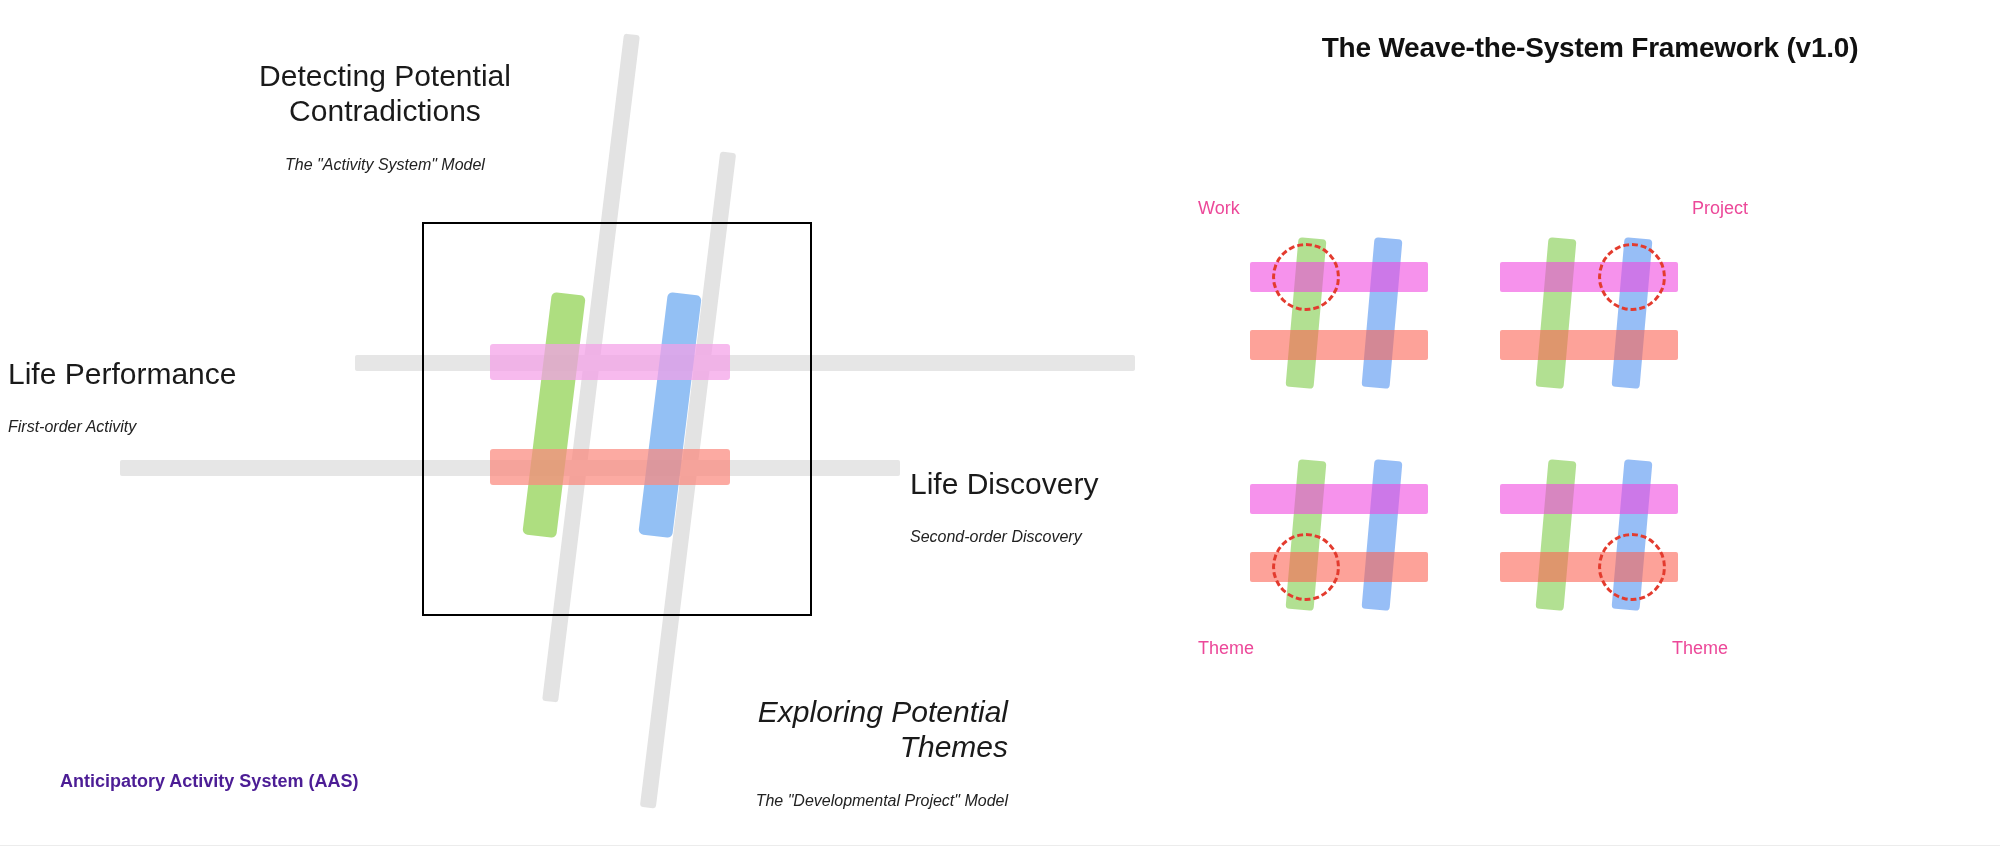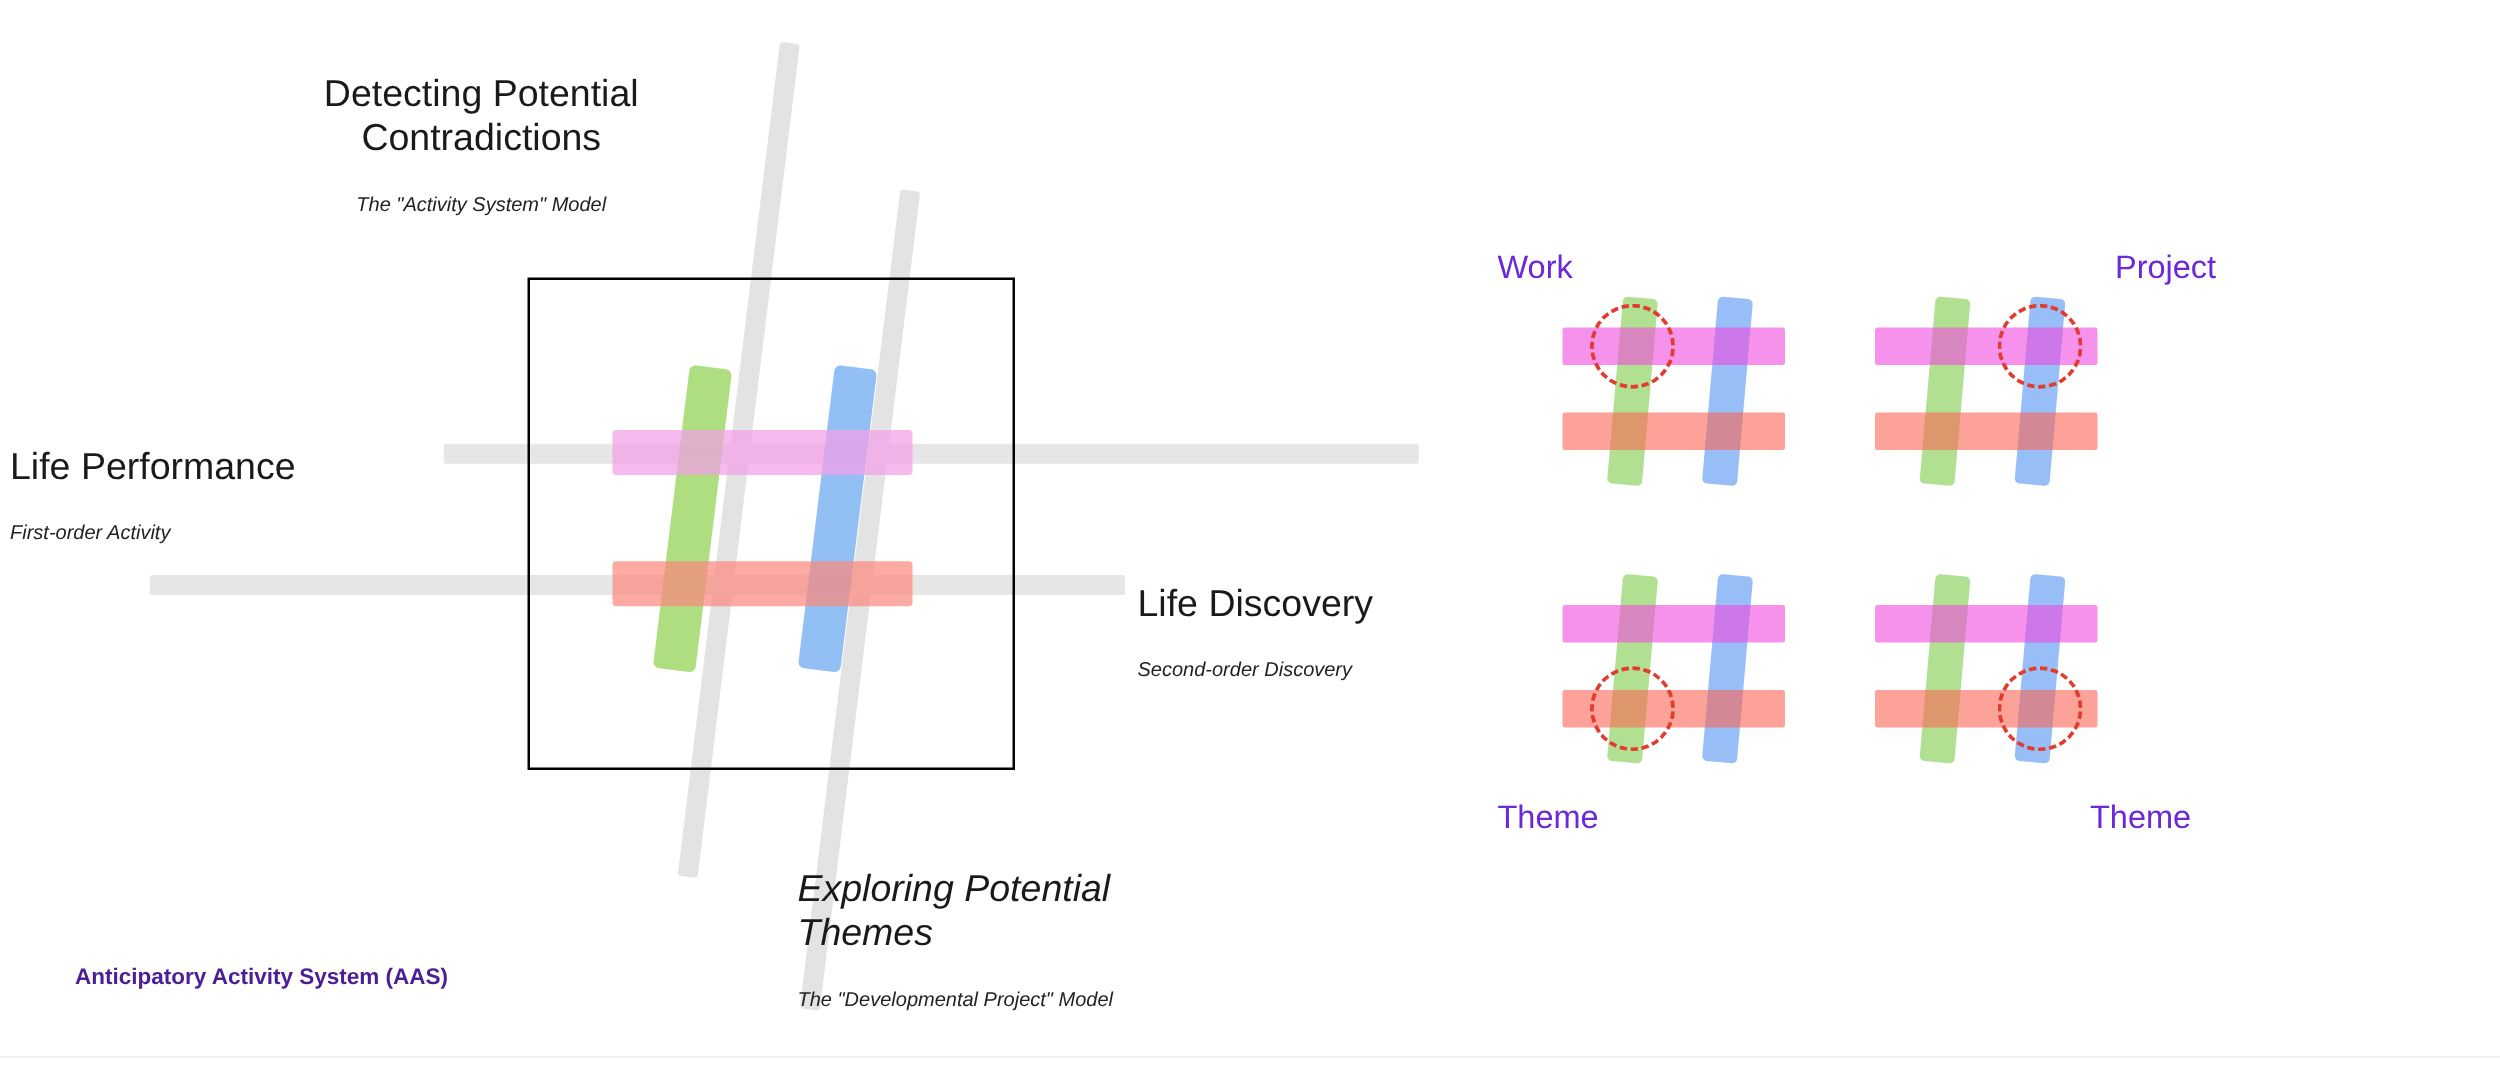--- a/index.html
+++ b/index.html
@@ -124,21 +124,21 @@
   #label-contradictions {
     left: 210px; top: 40px; width: 350px; text-align: center;
   }
   #label-life-performance {
     left: 8px; top: 338px; width: 330px; 
   }
   #label-life-discovery {
     left: 910px; top: 448px; width: 340px; text-align: left;
   }
   #label-themes {
-    left: 638px; top: 676px; width: 340px; text-align: left;
+    left: 668px; top: 676px; width: 340px; text-align: right;
   }
   #label-themes .t1 { font-style: italic; font-size: 30px; }
 
   #label-aas {
     position: absolute;
     left: 60px; top: 771px;
     font-weight: bold;
     font-size: 18px;
     color: #4c1d95;
   }
@@ -181,22 +181,22 @@
     width: 250px;
     height: 200px;
   }
   .quad.q-tl { left:  60px; top:   0px; }
   .quad.q-tr { left: 310px; top:   0px; }
   .quad.q-bl { left:  60px; top: 222px; }
   .quad.q-br { left: 310px; top: 222px; }
 
   .quad-label {
     position: absolute;
-    font-size: 26px;
-    color: #6d28d9;
+    font-size: 18px;
+    color: #ec4899;
     white-space: nowrap;
   }
   .quad.q-tl .quad-label { left: -42px;  top: -30px; }
   .quad.q-tr .quad-label { left: 202px;  top: -30px; }
   .quad.q-bl .quad-label { left: -42px;  top: 188px; }
   .quad.q-br .quad-label { left: 182px;  top: 188px; }
 
   
   .mini {
     position: absolute;
@@ -277,20 +277,21 @@
     <div class="lbl" id="label-themes">
       <span class="t1">Exploring Potential Themes</span>
       <span class="t2">The "Developmental Project" Model</span>
     </div>
 
     <div id="label-aas">Anticipatory Activity System (AAS)</div>
   </div>
 
   <div id="right-panel">
 
+    <div id="framework-title">The Weave-the-System Framework (v1.0)</div>
 
     <div id="quadrants">
 
       <div class="quad q-tl">
         <div class="mini">
           <div class="mini-v green"></div>
           <div class="mini-v blue"></div>
           <div class="mini-h pink"></div>
           <div class="mini-h salmon"></div>
           <div class="circle-mark pos-green-pink"></div>

